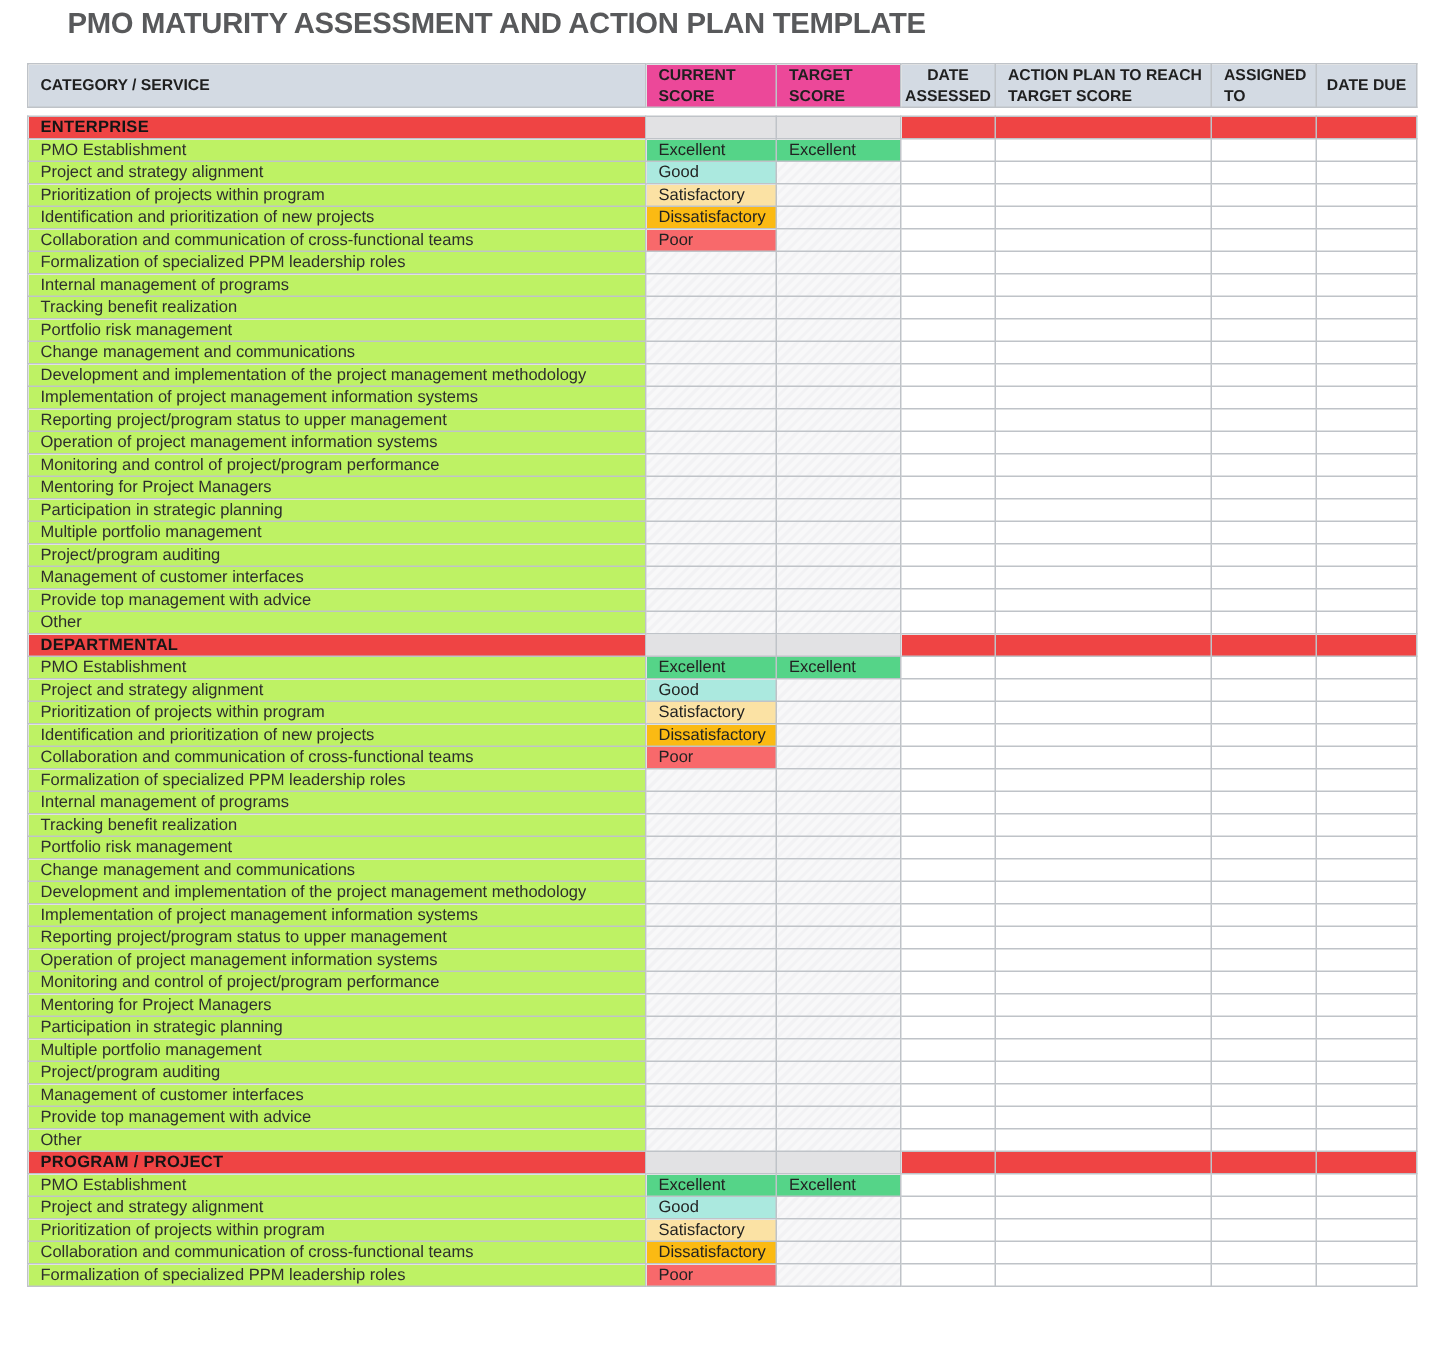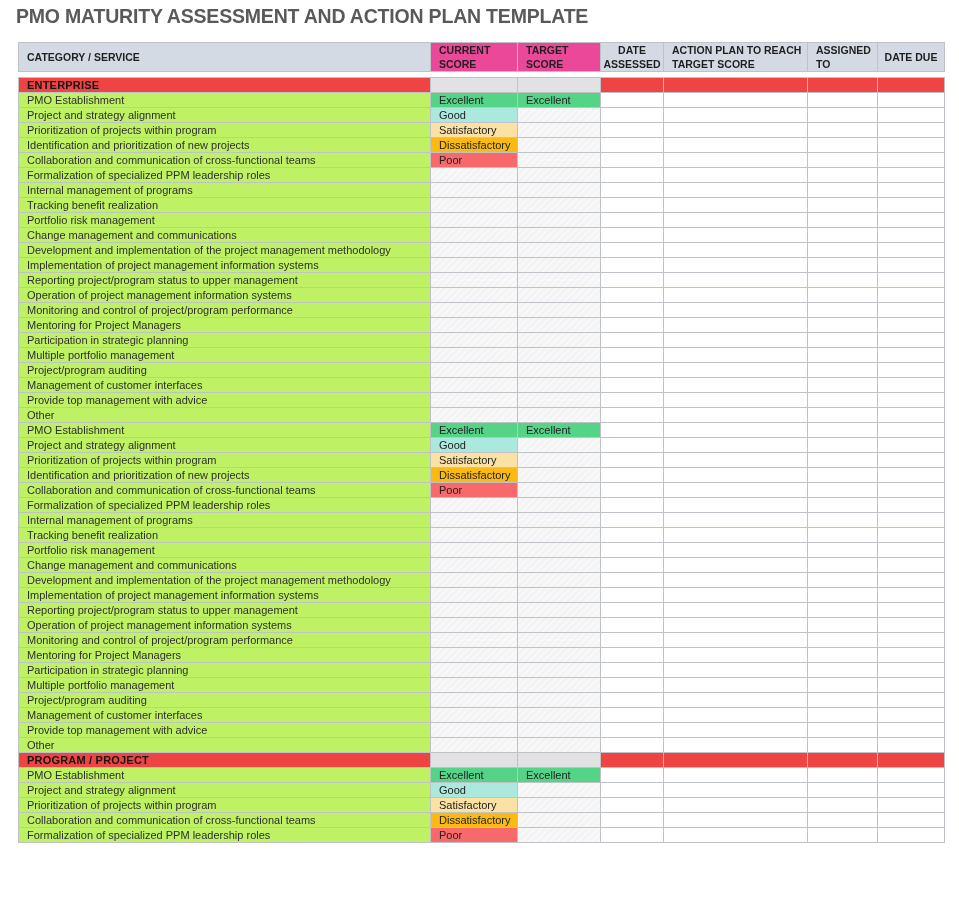--- a/index.html
+++ b/index.html
@@ -2,21 +2,21 @@
 <html><head>
 <meta charset="utf-8">
 <style>
   html,body{margin:0;padding:0;}
   body{
     width:959px;height:905px;overflow:hidden;background:#ffffff;
     font-family:"Liberation Sans",sans-serif;
   }
   .stage{position:relative;width:959px;height:905px;}
   h1.page-title{
-    position:absolute;left:16px;top:5px;margin:0;
+    position:absolute;left:45px;top:5px;margin:0;
     font-size:19.5px;font-weight:bold;color:#58595b;letter-spacing:-0.2px;
     white-space:nowrap;
   }
   table.tbl{
     position:absolute;left:18px;width:926px;
     border-collapse:collapse;table-layout:fixed;
   }
   table.head{top:42px;padding-left:48px;}
   table.bodytbl{top:77px;}
   th,td{
@@ -285,20 +285,29 @@
         </tr>
         <tr>
           <td class="cat">Other</td>
           <td class="score-empty"></td>
           <td class="score-empty"></td>
           <td class="blank"></td>
           <td class="blank"></td>
           <td class="blank"></td>
           <td class="blank"></td>
         </tr>
+        <tr class="section">
+          <td>DEPARTMENTAL</td>
+          <td class="score-col"></td>
+          <td class="score-col"></td>
+          <td></td>
+          <td></td>
+          <td></td>
+          <td></td>
+        </tr>
         <tr>
           <td class="cat">PMO Establishment</td>
           <td class="chip" style="background: rgb(85, 212, 136);">Excellent</td>
           <td class="chip" style="background: rgb(85, 212, 136);">Excellent</td>
           <td class="blank"></td>
           <td class="blank"></td>
           <td class="blank"></td>
           <td class="blank"></td>
         </tr>
         <tr>

